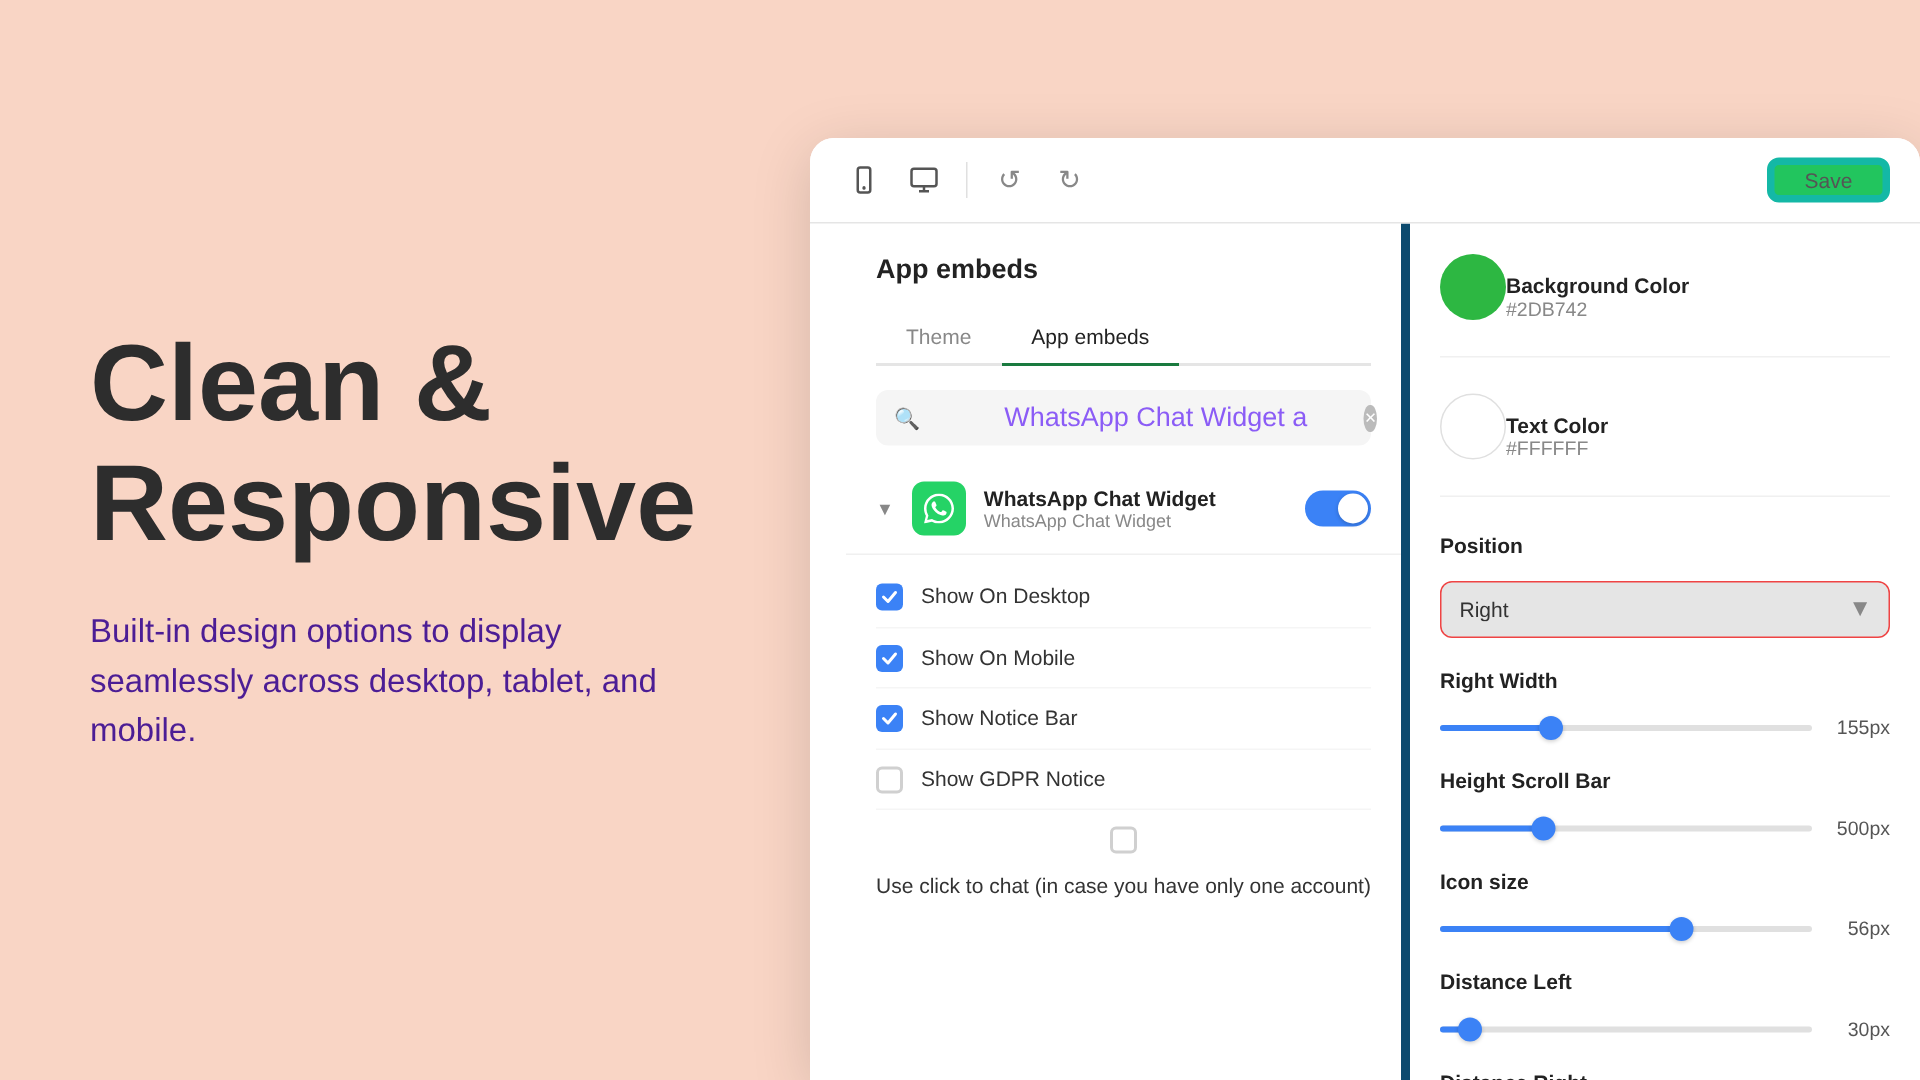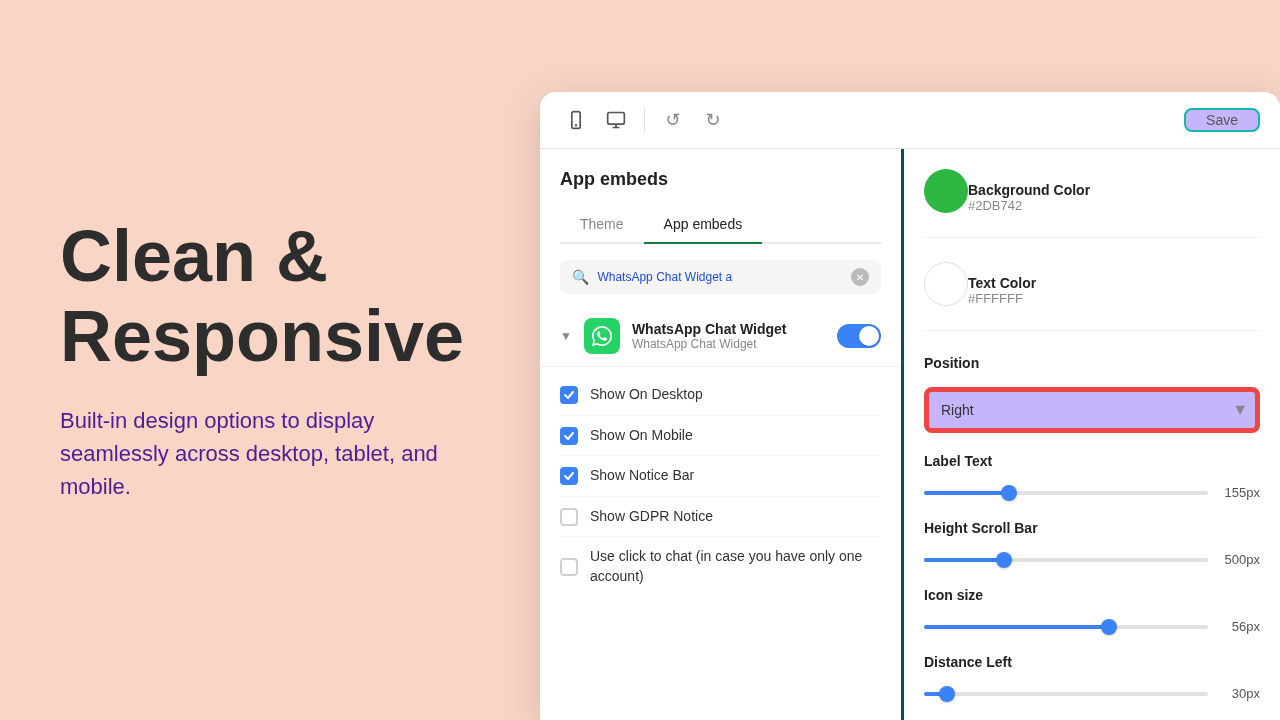--- a/index.html
+++ b/index.html
@@ -90,42 +90,43 @@
       display: flex;
       align-items: center;
       justify-content: center;
       color: #888;
       cursor: pointer;
       font-size: 18px;
     }
     .save-btn {
       margin-left: auto;
       padding: 2px 20px;
-      background: #c4b5fd;
-      border: 2px solid #14b8a6;
+      background: #22c55e;
+      border: 5px solid #14b8a6;
       border-radius: 8px;
       font-size: 14px;
       color: #555;
       cursor: pointer;
     }
 
     
     .content-area {
       display: flex;
       flex: 1;
       overflow: hidden;
     }
 
     
     .embeds-panel {
-      width: 364px;
-      border-right: 3px solid #0c4a6e;
+      width: 400px;
+      border-right: 6px solid #0c4a6e;
       display: flex;
       flex-direction: column;
       overflow: hidden;
+      padding-left: 24px;
     }
 
     .embeds-header {
       padding: 20px 20px 0 20px;
     }
     .embeds-title {
       font-size: 18px;
       font-weight: 600;
       color: #222;
       margin-bottom: 16px;
@@ -163,23 +164,24 @@
       gap: 8px;
     }
     .search-icon {
       color: #888;
       font-size: 14px;
     }
     .search-input {
       flex: 1;
       border: none;
       background: transparent;
-      font-size: 12px;
-      color: #1d4ed8;
+      font-size: 18px;
+      color: #8b5cf6;
       outline: none;
+      margin-left: 48px;
     }
     .search-clear {
       width: 18px;
       height: 18px;
       background: #bbb;
       border-radius: 50%;
       display: flex;
       align-items: center;
       justify-content: center;
       color: white;
@@ -253,20 +255,21 @@
     }
     .checkbox-item {
       display: flex;
       align-items: center;
       padding: 10px 0;
       gap: 12px;
       border-bottom: 1px solid #f5f5f5;
     }
     .checkbox-item:last-child {
       border-bottom: none;
+      flex-direction: column;
     }
     .checkbox {
       width: 18px;
       height: 18px;
       border-radius: 4px;
       border: none;
       display: flex;
       align-items: center;
       justify-content: center;
       flex-shrink: 0;
@@ -330,26 +333,26 @@
       font-weight: 600;
       color: #222;
       margin-bottom: 8px;
     }
     .select-wrapper {
       position: relative;
     }
     .settings-select {
       width: 100%;
       padding: 10px 36px 10px 12px;
-      border: 5px solid #ef4444;
+      border: 1px solid #ef4444;
       border-radius: 8px;
       font-size: 14px;
       color: #333;
       appearance: none;
-      background: #c4b5fd;
+      background: #e5e5e5;
       cursor: pointer;
       outline: none;
     }
     .select-arrow {
       position: absolute;
       right: 12px;
       top: 50%;
       transform: translateY(-50%);
       color: #888;
       pointer-events: none;
@@ -531,21 +534,21 @@
           <div class="select-wrapper">
             <select class="settings-select">
               <option>Right</option>
               <option>Left</option>
             </select>
             <span class="select-arrow">▼</span>
           </div>
         </div>
 
         <div class="slider-setting">
-          <div class="setting-label">Label Text</div>
+          <div class="setting-label">Right Width</div>
           <div class="slider-row">
             <div class="slider-track">
               <div class="slider-fill" style="width:30%">
                 <div class="slider-thumb"></div>
               </div>
             </div>
             <span class="slider-value">155px</span>
           </div>
         </div>
 

